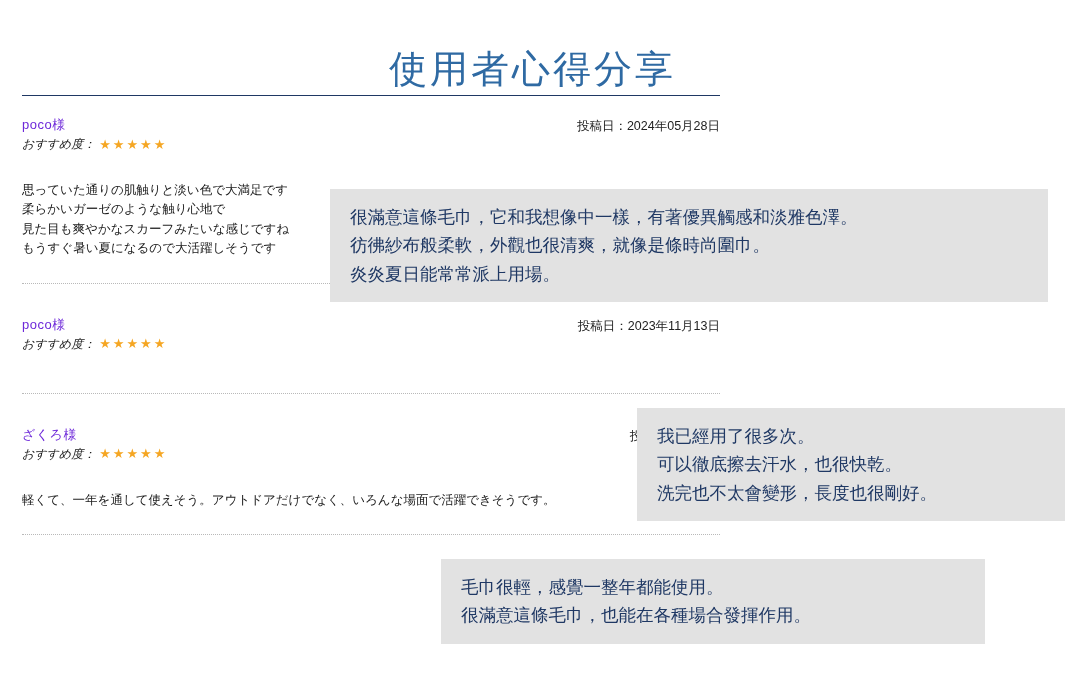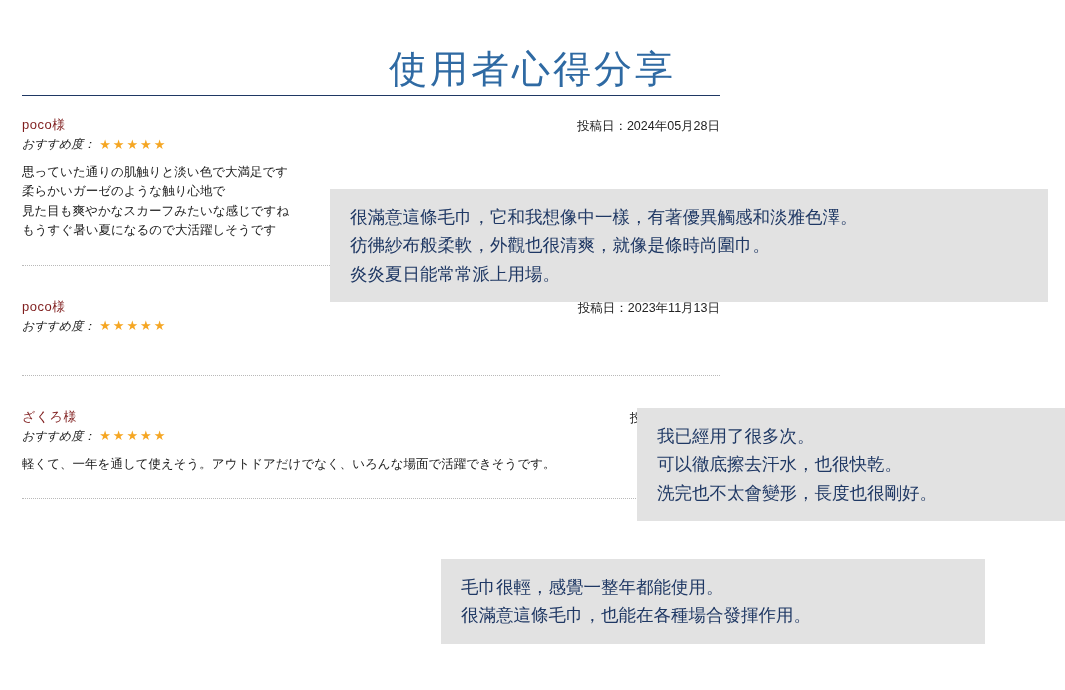--- a/index.html
+++ b/index.html
@@ -56,21 +56,21 @@
   .review-head {
     display: flex;
     align-items: flex-start;
     justify-content: space-between;
     width: 698px;
   }
 
   .reviewer-block { line-height: 1.35; }
   .reviewer-name {
     font-size: 13px;
-    color: #7f1d1d;
+    color: #6d28d9;
     letter-spacing: 0.5px;
   }
   .rating-row {
     display: flex;
     align-items: center;
     gap: 4px;
     margin-top: 2px;
   }
   .rating-label {
     font-size: 12px;
@@ -83,21 +83,21 @@
     letter-spacing: 2px;
   }
   .post-date {
     font-size: 12.5px;
     color: #222222;
     padding-top: 2px;
     white-space: nowrap;
   }
 
   .review-body {
-    margin-top: 10px;
+    margin-top: 28px;
     font-size: 12.5px;
     line-height: 1.55;
     color: #1a1a1a;
     width: 700px;
   }
 
   .dotted-sep {
     border-top: 1px dotted #b9b9b9;
     width: 698px;
     margin-top: 16px;

